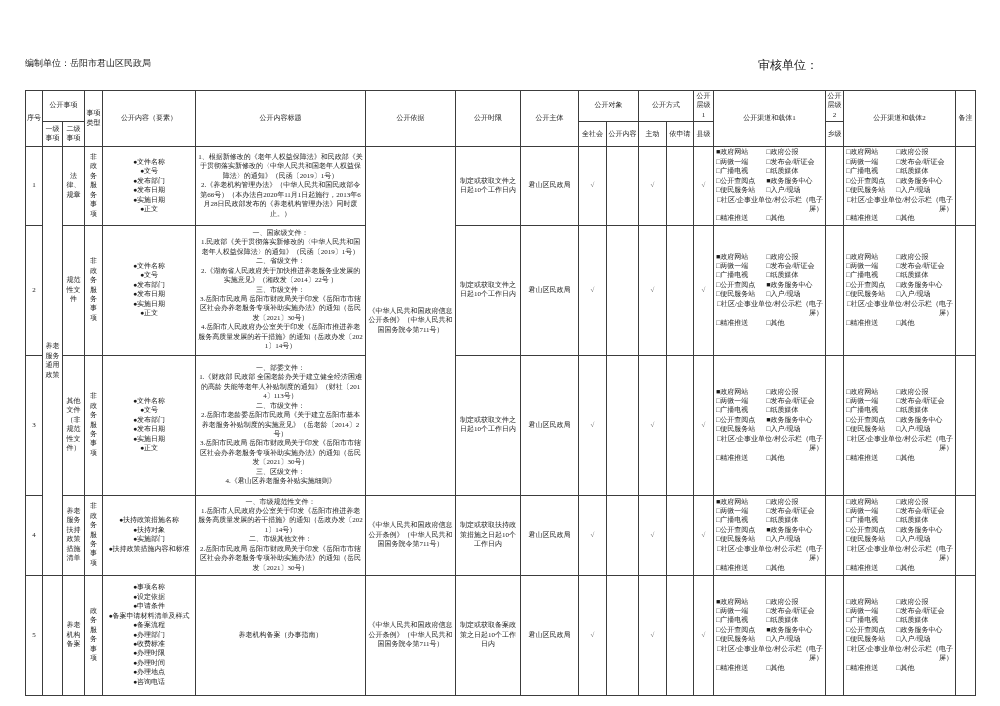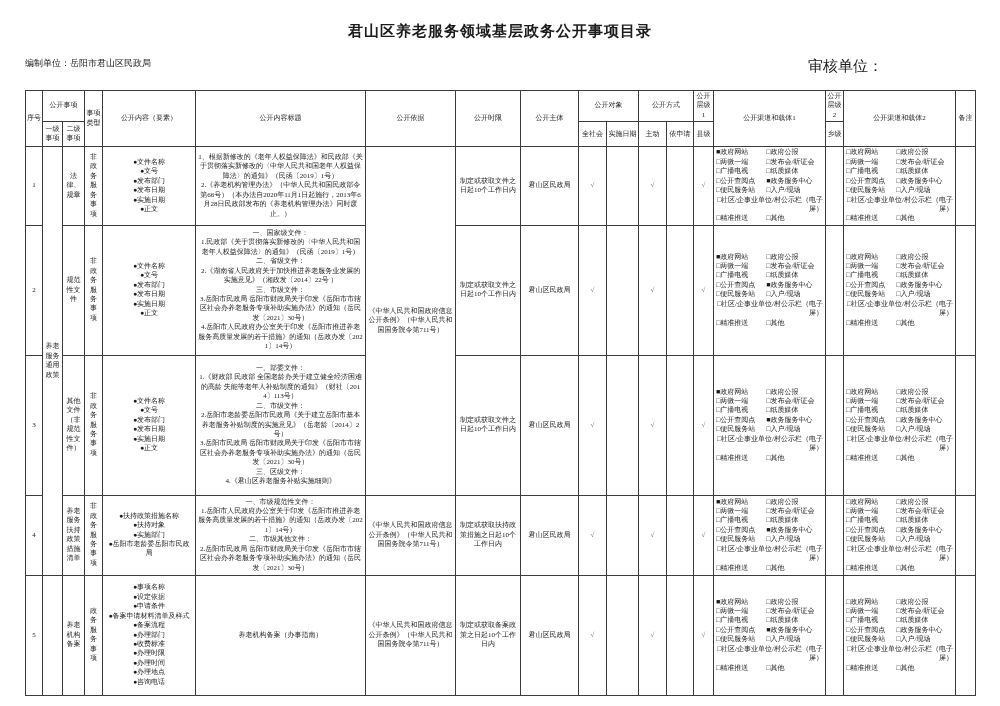--- a/index.html
+++ b/index.html
@@ -6,21 +6,21 @@
   .page{
     position:relative;width:1000px;height:706px;background:#ffffff;
     font-family:"Liberation Serif","DejaVu Serif",serif;color:#1c1c1c;
     overflow:hidden;
   }
   .doc-title{
     position:absolute;top:22px;left:0;width:100%;text-align:center;
     font-size:15px;font-weight:bold;letter-spacing:1px;margin:0;
   }
   .meta-left{position:absolute;top:57px;left:25px;font-size:9px;}
-  .meta-right{position:absolute;top:57px;left:808px;font-size:15px;}
+  .meta-right{position:absolute;top:57px;left:758px;font-size:12px;}
   table.catalog{
     position:absolute;top:90px;left:25px;width:950px;
     border-collapse:collapse;table-layout:fixed;
     font-size:7px;line-height:1.35;
   }
   table.catalog th,table.catalog td{
     border:1px solid #3c3c3c;padding:1px 2px;vertical-align:middle;
     text-align:center;font-weight:normal;overflow:hidden;word-break:break-all;
   }
   table.catalog th{padding:1px 1px;}
@@ -34,21 +34,20 @@
   .ck-box .l{width:47%;}
   .ck-box .r{width:53%;}
   .ck-box .f{width:100%;text-align:right;}
   td.mark{color:#666;font-size:7px;}
   .vt{padding:0 1px;margin-left:48px;}
 </style>
 </head>
 <body>
 
 <div class="page">
-  <h1 class="doc-title">君山区养老服务领域基层政务公开事项目录</h1>
   <div class="meta-left">编制单位：岳阳市君山区民政局</div>
   <div class="meta-right">审核单位：</div>
 
   <table class="catalog">
     <colgroup>
       <col style="width:17px">
         <col style="width:20px">
         <col style="width:22px">
         <col style="width:18px">
       <col style="width:93px">
@@ -81,21 +80,21 @@
         <th>公开层级1</th>
         <th rowspan="2">公开渠道和载体1</th>
         <th>公开层级2</th>
         <th rowspan="2">公开渠道和载体2</th>
         <th rowspan="2">备注</th>
       </tr>
       <tr style="height:25px">
         <th>一级事项</th>
         <th>二级事项</th>
         <th>全社会</th>
-        <th>实施日期</th>
+        <th>公开内容</th>
         <th>主动</th>
         <th>依申请</th>
         <th>县级</th>
         <th>乡级</th>
       </tr>
     </thead>
     <tbody>
       <tr style="height:70px">
         <td>1</td>
         <td rowspan="4" class="vt">养老服务通用政策</td>
@@ -276,21 +275,21 @@
           </td>
         <td></td>
       </tr>
       <tr style="height:80px">
         <td>4</td>
         <td>养老服务扶持政策措施清单</td>
         <td>非政务服务事项</td>
         <td class="bullets">●扶持政策措施名称
 ●扶持对象
 ●实施部门
-●岳阳市老龄委岳阳市民政局</td>
+●扶持政策措施内容和标准</td>
         <td class="tl">一、市级规范性文件：
 1.岳阳市人民政府办公室关于印发《岳阳市推进养老服务高质量发展的若干措施》的通知（岳政办发〔2021〕14号）
 二、市级其他文件：
 2.岳阳市民政局 岳阳市财政局关于印发《岳阳市市辖区社会办养老服务专项补助实施办法》的通知（岳民发〔2021〕30号）</td>
         <td class="basis">《中华人民共和国政府信息公开条例》（中华人民共和国国务院令第711号）</td>
         <td class="timelim">制定或获取扶持政策措施之日起10个工作日内</td>
         <td>君山区民政局</td>
         <td class="mark">√</td>
         <td class="mark"></td>
         <td class="mark">√</td>

